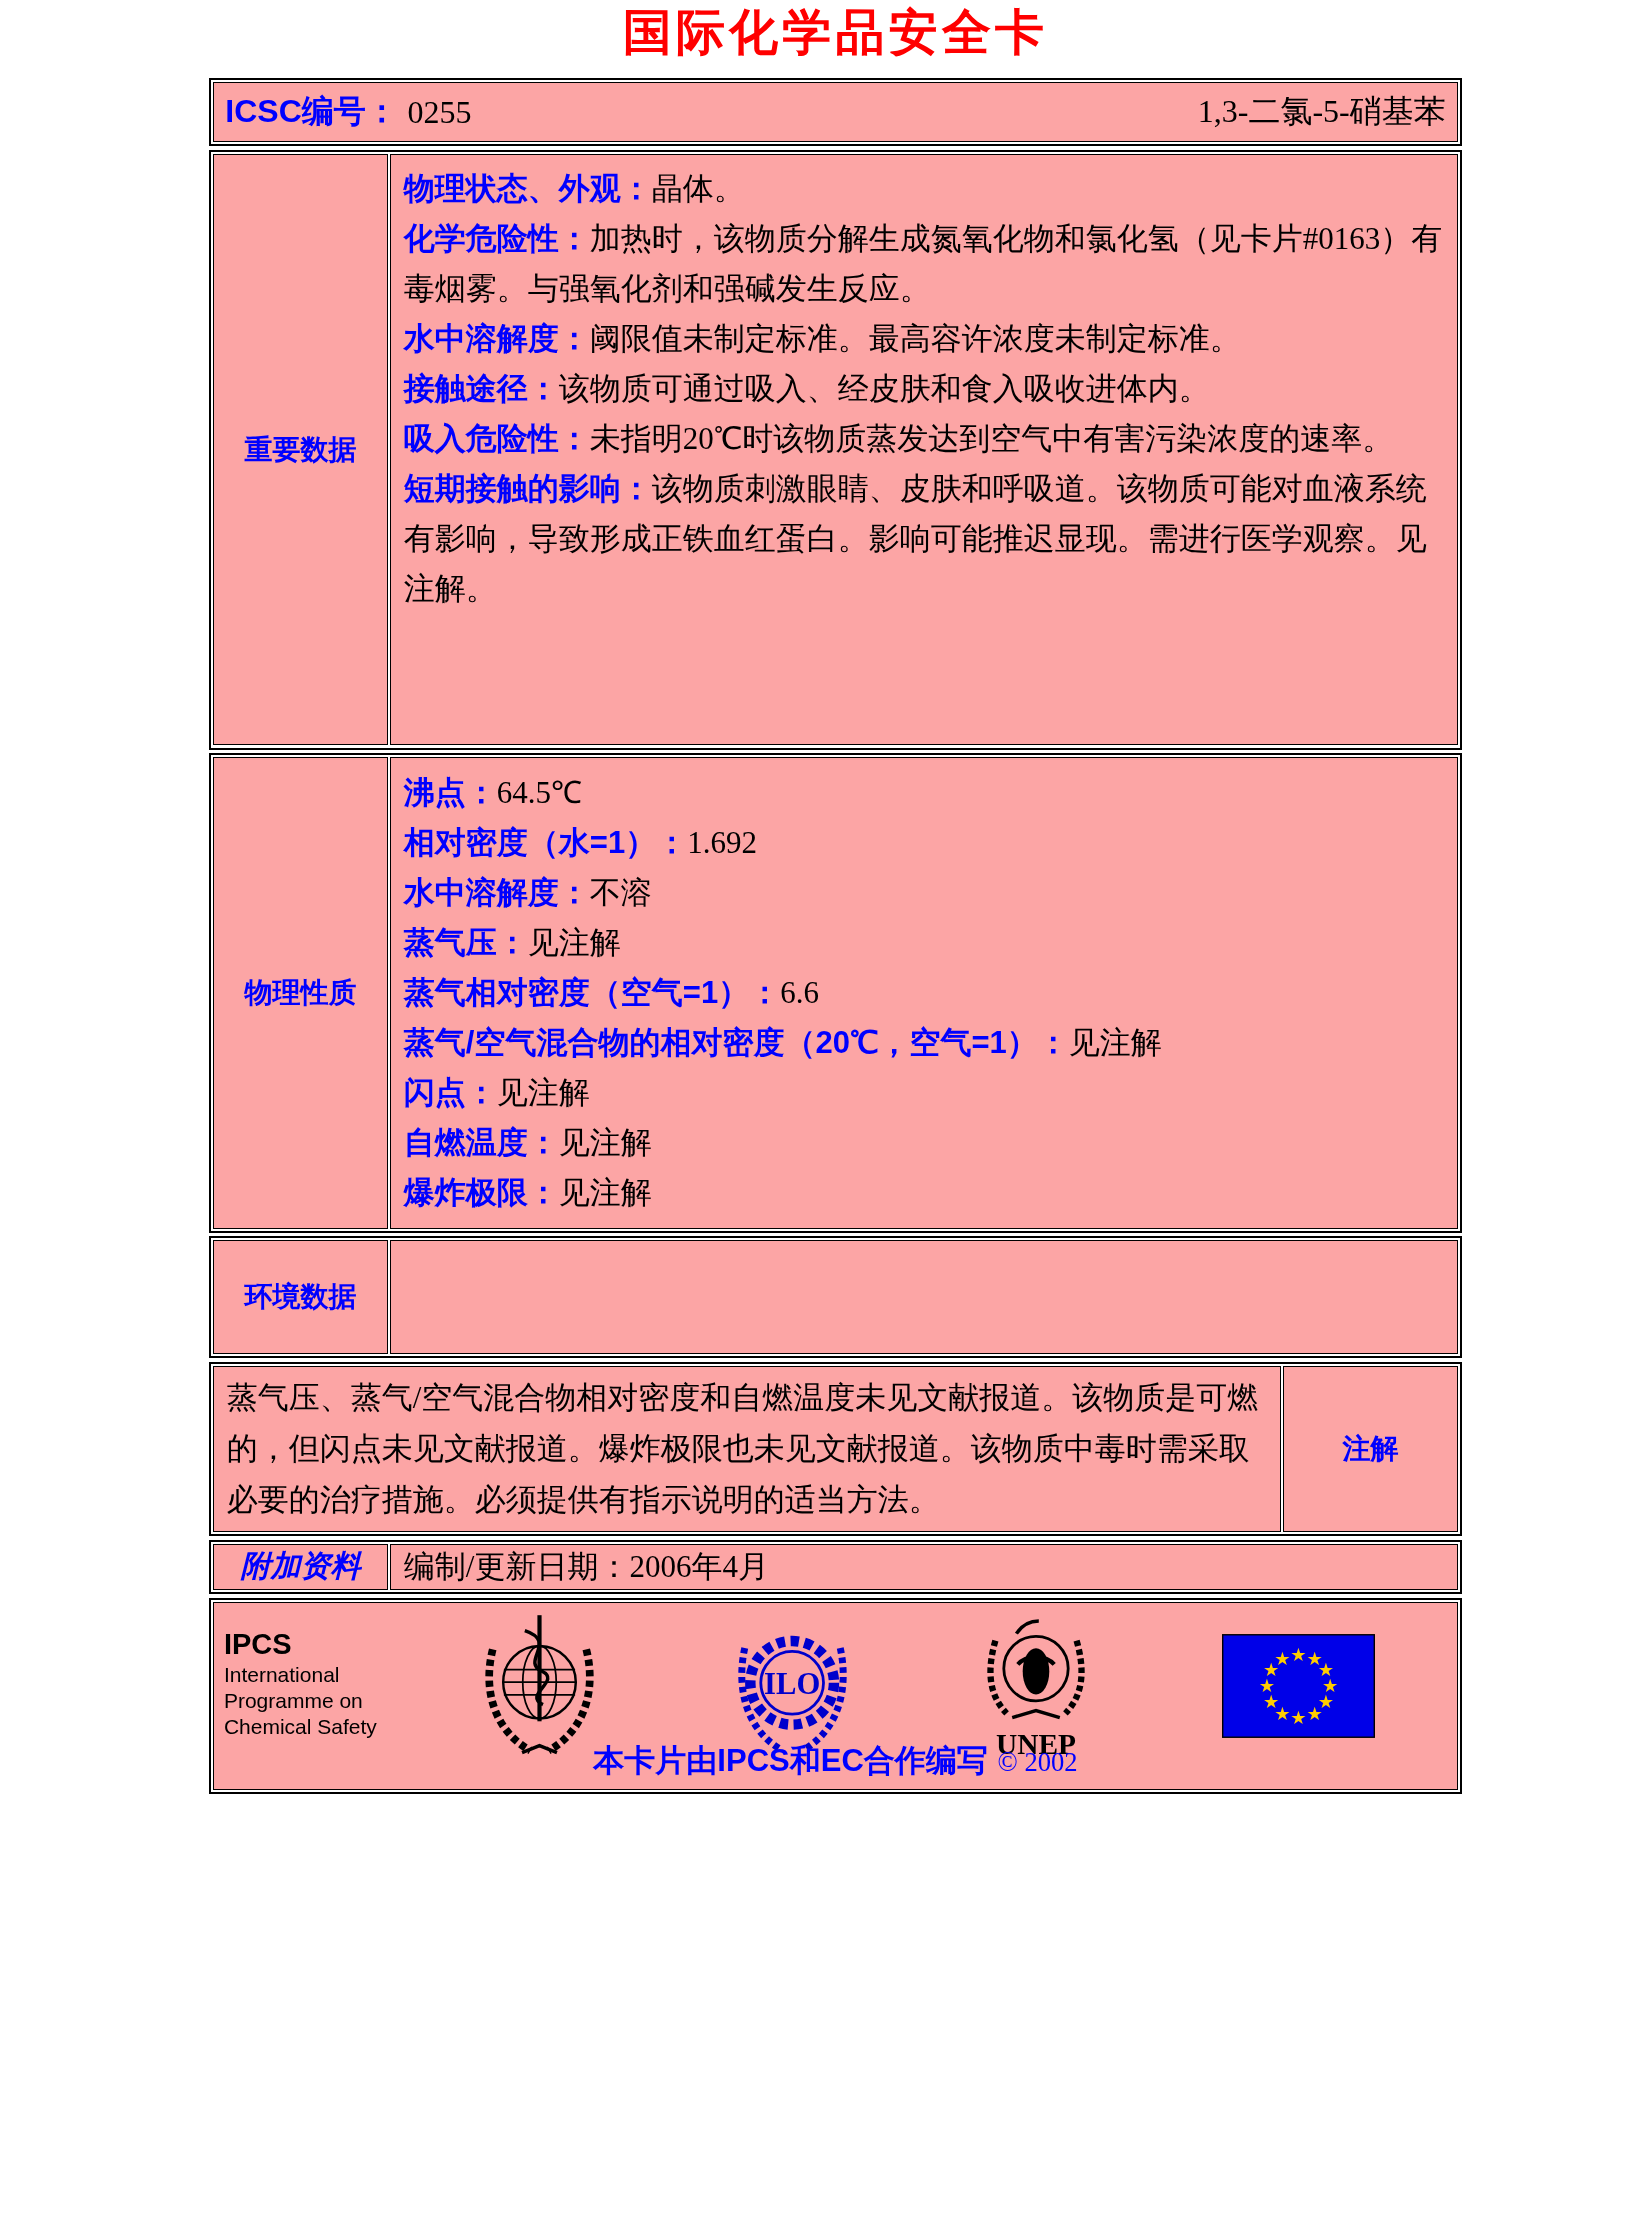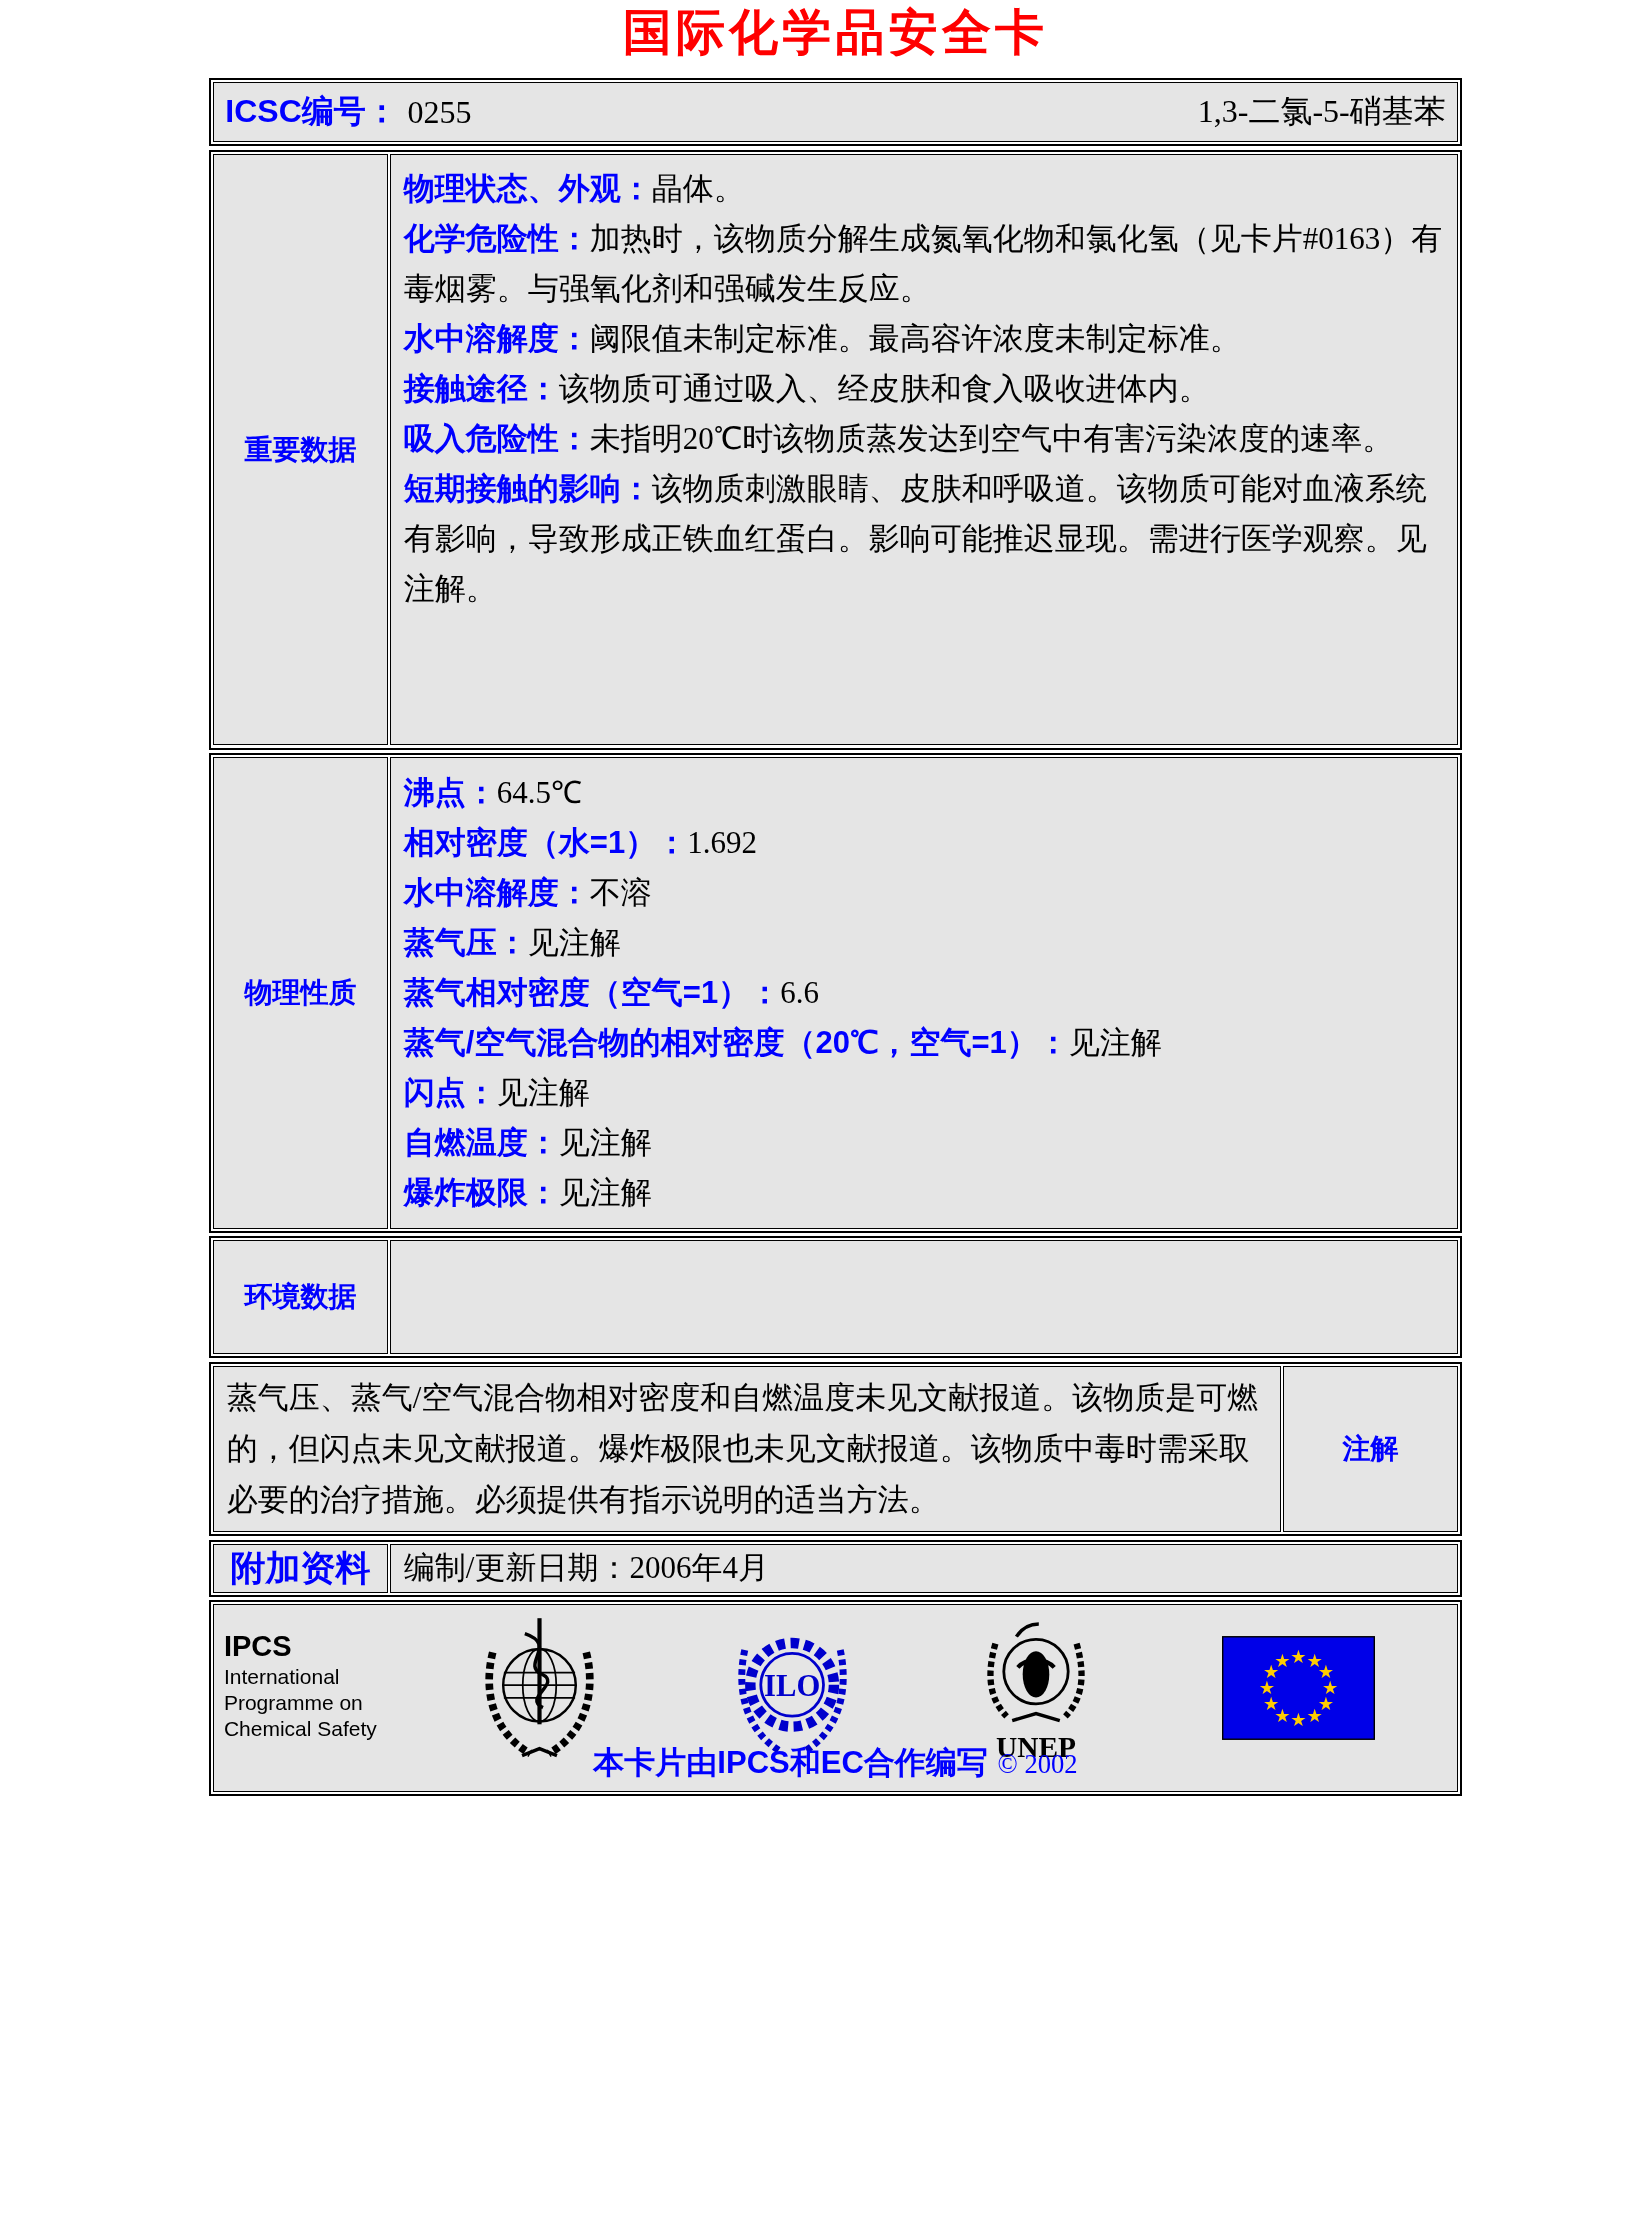--- a/index.html
+++ b/index.html
@@ -2,37 +2,37 @@
 <html style="font-size:11.2px"><head>
 <meta charset="utf-8">
 <style>
   html,body{margin:0;padding:0;background:#ffffff;}
   body{width:1652px;height:2227px;position:relative;font-family:"Liberation Serif",serif;color:#000;}
   .page-title{width:1253px;margin:0 0 0 209px;text-align:center;height:78px;
     font-family:"Liberation Sans",sans-serif;font-weight:bold;font-size:49px;color:#ff0000;letter-spacing:4.2px;box-sizing:border-box;}
   .card{margin-left:209px;width:1253px;}
   .section{border:2.1px solid #000;padding:2.1px;display:flex;gap:2.1px;margin-top:3.5px;box-sizing:border-box;background:#fff;}
   .section.first{margin-top:0;}
-  .cell{border:1.4px solid #000;box-sizing:border-box;background:#e5e5e5;}
+  .cell{border:1.4px solid #000;box-sizing:border-box;background:#fca5a5;}
   .label-cell{flex:0 0 175px;display:flex;align-items:center;justify-content:center;text-align:center;
     color:#0000ff;font-family:"Liberation Sans",sans-serif;font-weight:bold;font-size:28px;}
   .content-cell{flex:1;padding:9.8px 12.6px;font-size:31px;line-height:50px;}
   .lbl{color:#0000ff;font-family:"Liberation Sans",sans-serif;font-weight:bold;}
   p.row{margin:0;}
   
   .sec-header{min-height:68px;}
   .header-cell{flex:1;display:flex;align-items:center;justify-content:space-between;padding:0 11.2px;font-size:32px;}
   .header-left{display:flex;align-items:center;gap:9.8px;}
   
   .sec-important{min-height:600px;}
   .sec-physical{min-height:458px;}
   .sec-environment{min-height:122px;}
   .sec-notes{min-height:164px;}
   .sec-additional{min-height:50px;}
-  .sec-additional .label-cell{font-size:35px;}
+  .sec-additional .label-cell{font-size:30px;font-style:italic;}
   .sec-additional .content-cell{padding:4.2px 12.6px;line-height:36px;display:flex;align-items:center;}
   .sec-notes .content-cell{padding:5.6px 12.6px;line-height:51px;}
   
   .sec-logos{min-height:196px;}
   .logos-cell{flex:1;position:relative;min-height:186px;}
   .ipcs-block{position:absolute;left:9.8px;top:24px;font-family:"Liberation Sans",sans-serif;}
   .ipcs-acronym{font-size:29px;font-weight:bold;line-height:35px;}
   .ipcs-line{font-size:21px;line-height:26px;}
   .logo{position:absolute;}
   .logo-who{left:266px;top:8.4px;}

